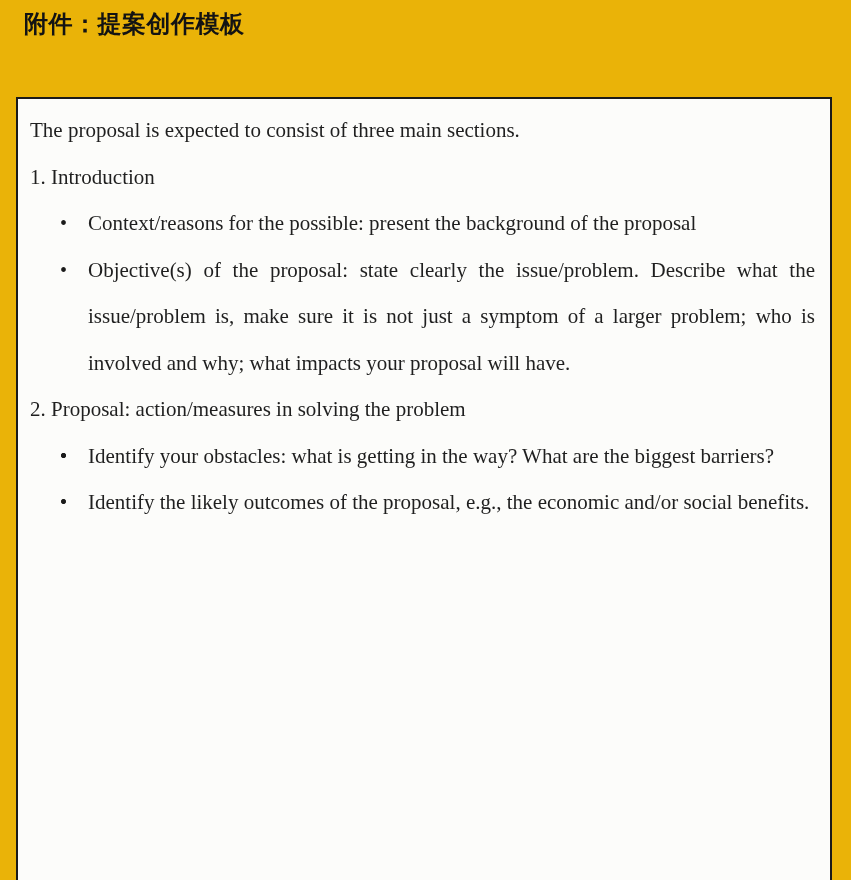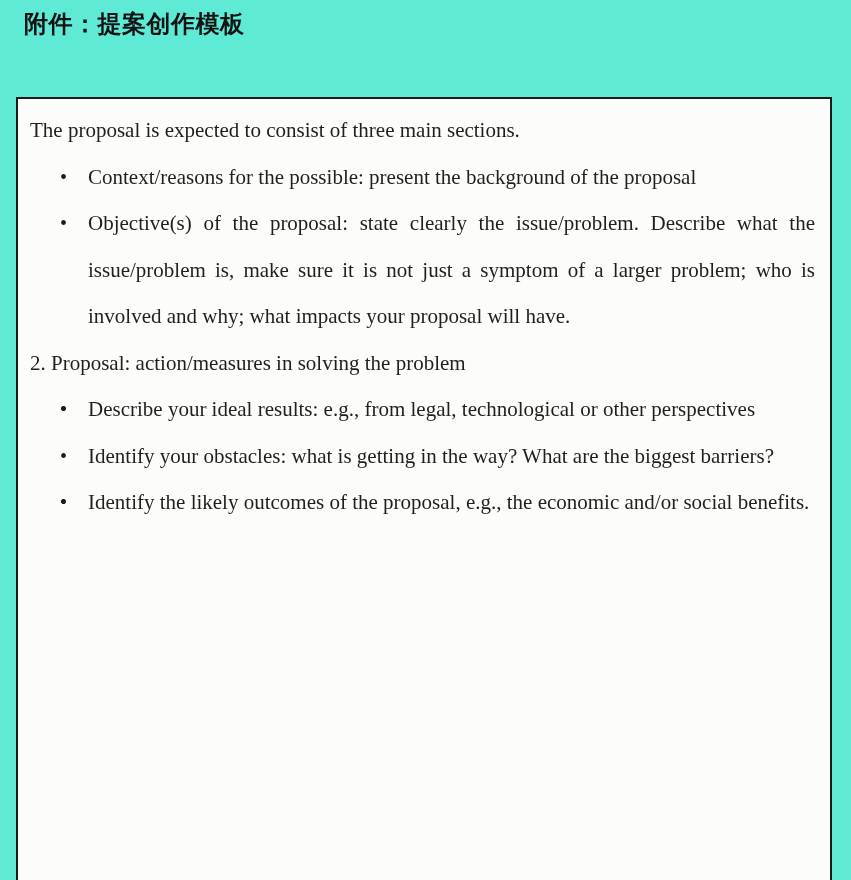--- a/index.html
+++ b/index.html
@@ -7,21 +7,21 @@
     margin: 0;
     padding: 0;
     background: #fbfbf9;
     font-family: "Liberation Serif", "DejaVu Serif", serif;
     color: #1f1f1f;
   }
   .page {
     position: relative;
     width: 851px;
     height: 880px;
-    background: #5eead4;
+    background: #eab308;
     overflow: hidden;
   }
   .page-title {
     margin: 10px 0 0 24px;
     font-family: "Liberation Sans", "DejaVu Sans", sans-serif;
     font-weight: 700;
     font-size: 24px;
     line-height: 28px;
     letter-spacing: 0.5px;
     color: #131313;
@@ -65,41 +65,41 @@
 <body>
 
 <div class="page">
 
   <h1 class="page-title">附件：提案创作模板</h1>
 
   <div class="template-box">
 
     <p class="intro-line">The proposal is expected to consist of three main sections.</p>
 
+    <p class="section-heading">1. Introduction</p>
 
     <ul class="bullets">
       <li>
         <span class="marker">•</span>
         <span>Context/reasons for the possible: present the background of the proposal</span>
       </li>
       <li>
         <span class="marker">•</span>
         <span>Objective(s) of the proposal: state clearly the issue/problem. Describe what the issue/problem is, make sure it is not just a symptom of a larger problem; who is involved and why; what impacts your proposal will have.</span>
       </li>
     </ul>
 
     <p class="section-heading">2. Proposal: action/measures in solving the problem</p>
 
     <ul class="bullets">
       <li>
         <span class="marker">•</span>
       </li>
       <li>
         <span class="marker">•</span>
-        <span>Describe your ideal results: e.g., from legal, technological or other perspectives</span>
       </li>
       <li>
         <span class="marker">•</span>
         <span>Identify your obstacles: what is getting in the way? What are the biggest barriers?</span>
       </li>
       <li>
         <span class="marker">•</span>
       </li>
     </ul>
 

